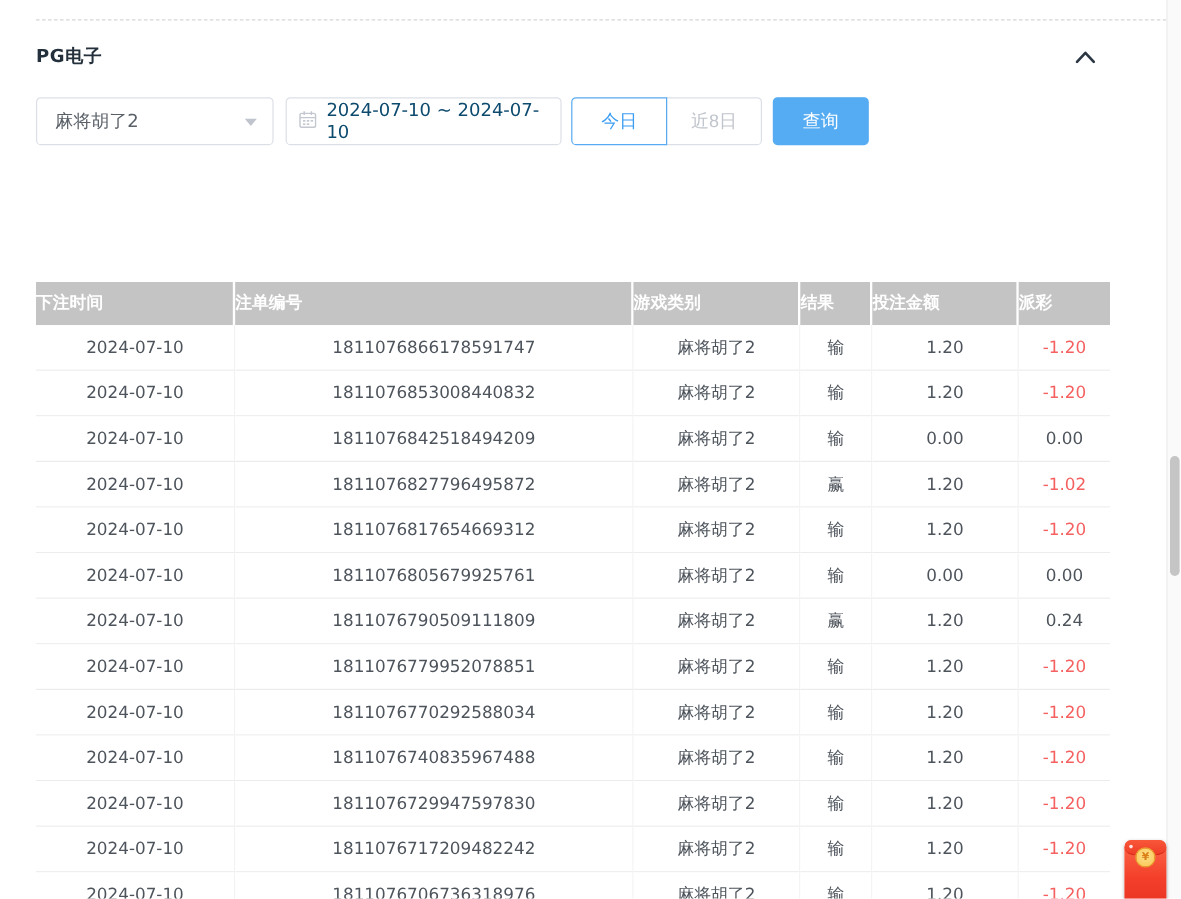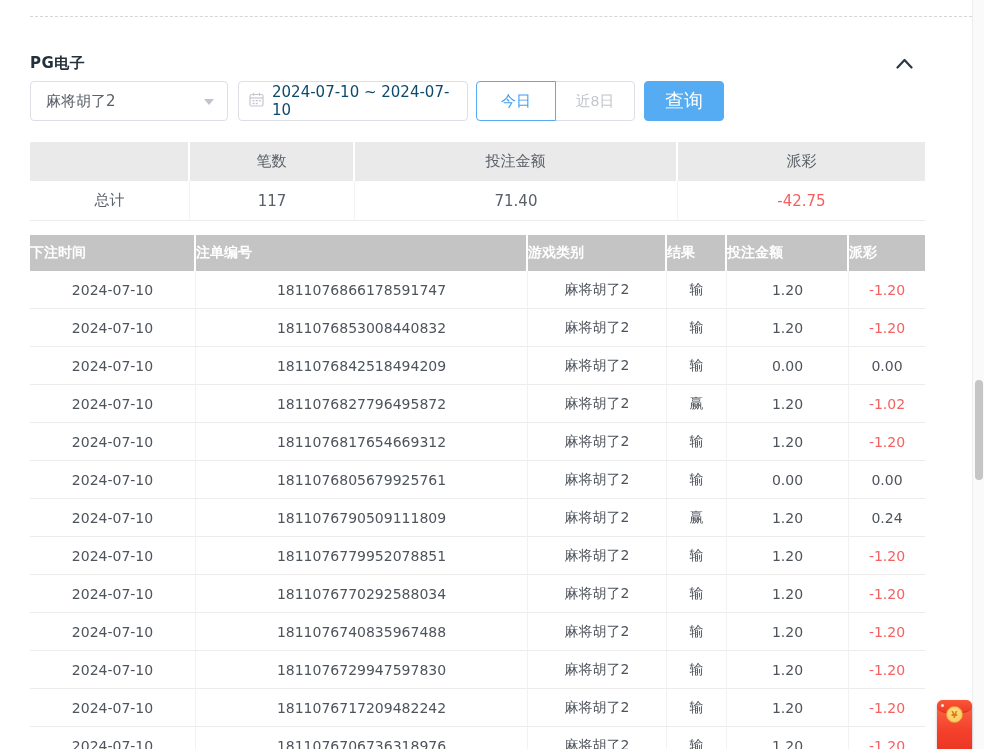--- a/index.html
+++ b/index.html
@@ -3,21 +3,21 @@
 <meta charset="utf-8">
 <style>
   * { margin:0; padding:0; box-sizing:border-box; }
   html,body { width:984px; height:749px; background:#fff; overflow:hidden;
     font-family:"DejaVu Sans","Liberation Sans",sans-serif; }
   .screen { position:relative; width:984px; height:749px; background:#fff; overflow:hidden; }
 
   .dashed-divider { position:absolute; top:16px; left:30px; width:942px;
     border-top:1px dashed #d6d6d6; }
 
-  .panel-header { position:absolute; top:52px; left:30px; width:895px; height:22px;
+  .panel-header { position:absolute; top:36px; left:30px; width:895px; height:22px;
     display:flex; align-items:center; justify-content:space-between; }
   .panel-title { font-size:15px; font-weight:bold; color:#24303c; letter-spacing:.5px; }
   .collapse-btn { width:26px; height:20px; display:flex; align-items:center;
     justify-content:center; cursor:pointer; margin-right:8px; }
 
   .filter-row { position:absolute; top:81px; left:30px; height:40px; display:flex; align-items:stretch; }
   .select-box { width:198px; height:40px; border:1px solid #dcdfe6; border-radius:4px;
     background:#fff; display:flex; align-items:center; padding:0 12px 0 15px;
     color:#5a6068; font-size:15px; cursor:pointer; margin-right:10px; position:relative; }
   .select-caret { position:absolute; right:13px; top:17px; width:0; height:0;
@@ -31,21 +31,21 @@
   .segmented { display:flex; margin-right:9px; }
   .seg-btn { width:80px; height:40px; background:#fff; border:1px solid #dcdfe6;
     color:#c0c4cc; font-size:15px; cursor:pointer; position:relative;
     font-family:Liberation Sans, sans-serif; }
   .seg-btn + .seg-btn { margin-left:-1px; }
   .seg-btn:first-child { border-radius:4px 0 0 4px; }
   .seg-btn:last-child { border-radius:0 4px 4px 0; }
   .seg-btn.active { border-color:#58aaf2; color:#3d9ef2; z-index:2; }
 
   .query-btn { width:80px; height:40px; background:#55acf2; border:1px solid #55acf2;
-    border-radius:4px; color:#fff; font-size:19px; cursor:pointer; font-family:inherit; }
+    border-radius:4px; color:#fff; font-size:15px; cursor:pointer; font-family:inherit; }
 
   table { border-collapse:separate; border-spacing:0; table-layout:fixed; }
 
   .summary-table { position:absolute; top:142px; left:30px; width:895px; }
   .summary-table th { height:39px; background:#eaeaea; color:#5a6068; font-size:15px;
     font-weight:normal; text-align:center; border-right:2px solid #fff; }
   .summary-table th:last-child { border-right:none; }
   .summary-table td { height:40px; background:#fff; color:#5a6068; font-size:15px;
     text-align:center; border-right:1px solid #f2f2f2; border-bottom:1px solid #ececec; }
   .summary-table td:last-child { border-right:none; }
@@ -123,44 +123,20 @@
     </div>
 
     <div class="segmented">
       <button class="seg-btn active">今日</button>
       <button class="seg-btn">近8日</button>
     </div>
 
     <button class="query-btn">查询</button>
   </div>
 
-  <table class="summary-table">
-    <colgroup>
-        <col style="width:160px">
-        <col style="width:165px">
-        <col style="width:323px">
-        <col style="width:247px">
-      </colgroup>
-    <thead>
-      <tr>
-        <th></th>
-        <th>笔数</th>
-        <th>投注金额</th>
-        <th>派彩</th>
-      </tr>
-    </thead>
-    <tbody>
-      <tr>
-        <td>总计</td>
-        <td>117</td>
-        <td>71.40</td>
-        <td class="neg">-42.75</td>
-      </tr>
-    </tbody>
-  </table>
 
   <table class="main-table">
     <colgroup>
         <col style="width:166px">
         <col style="width:332px">
         <col style="width:139px">
         <col style="width:60px">
         <col style="width:122px">
         <col style="width:76px">
       </colgroup>

